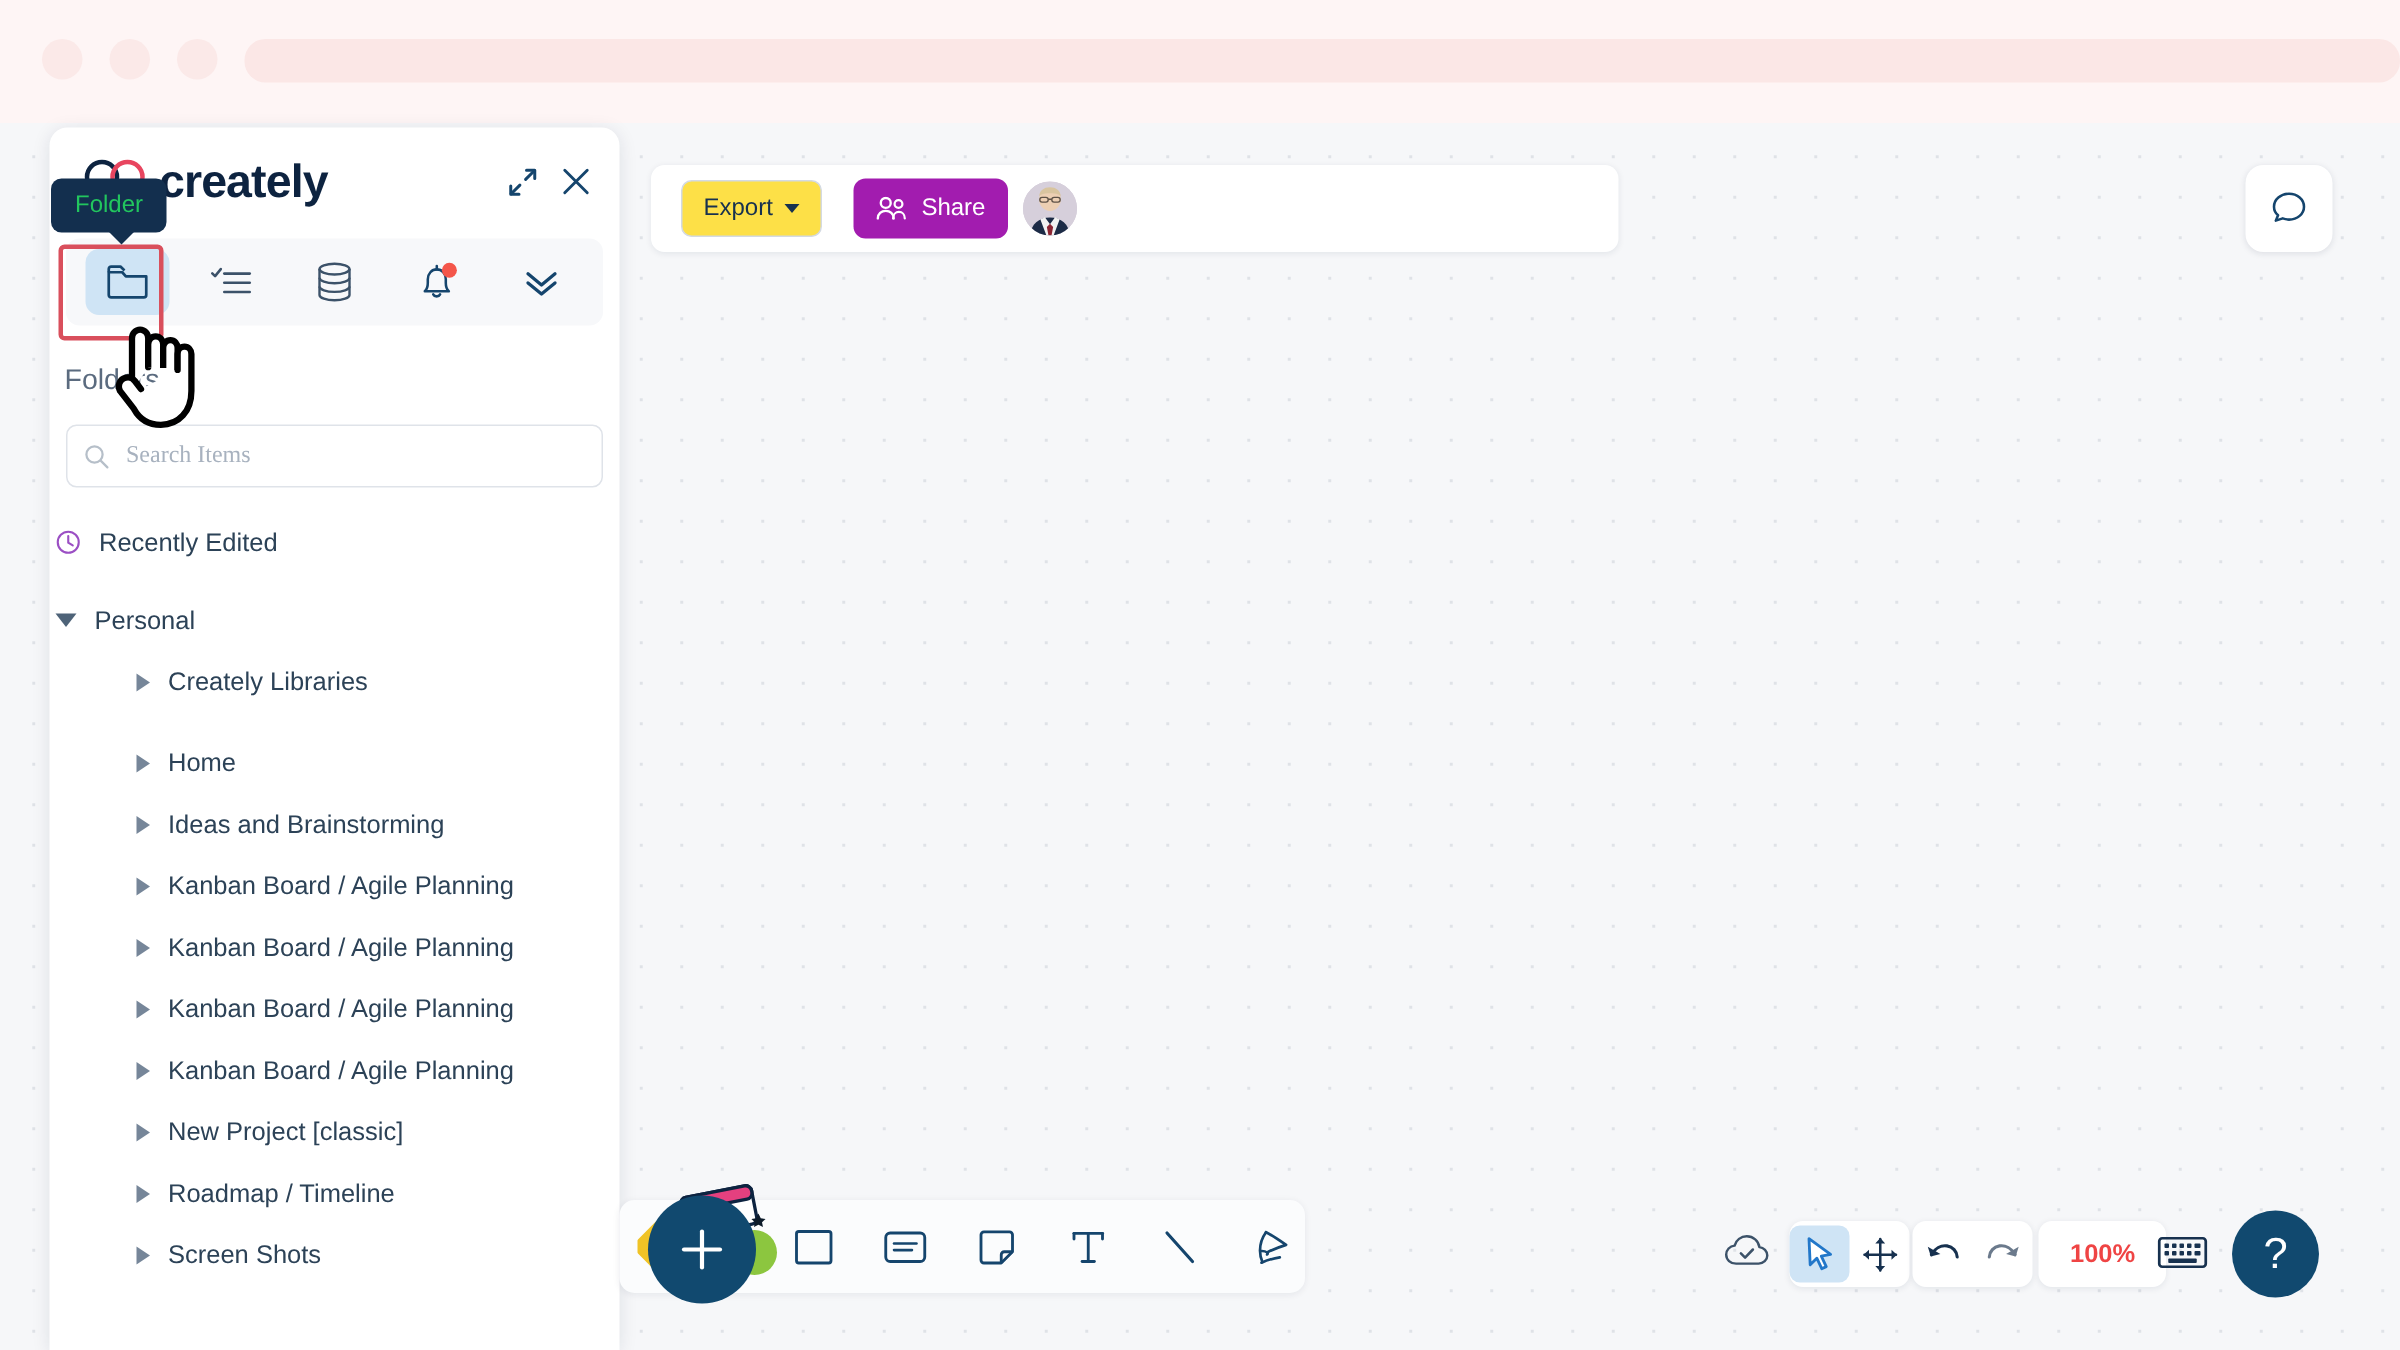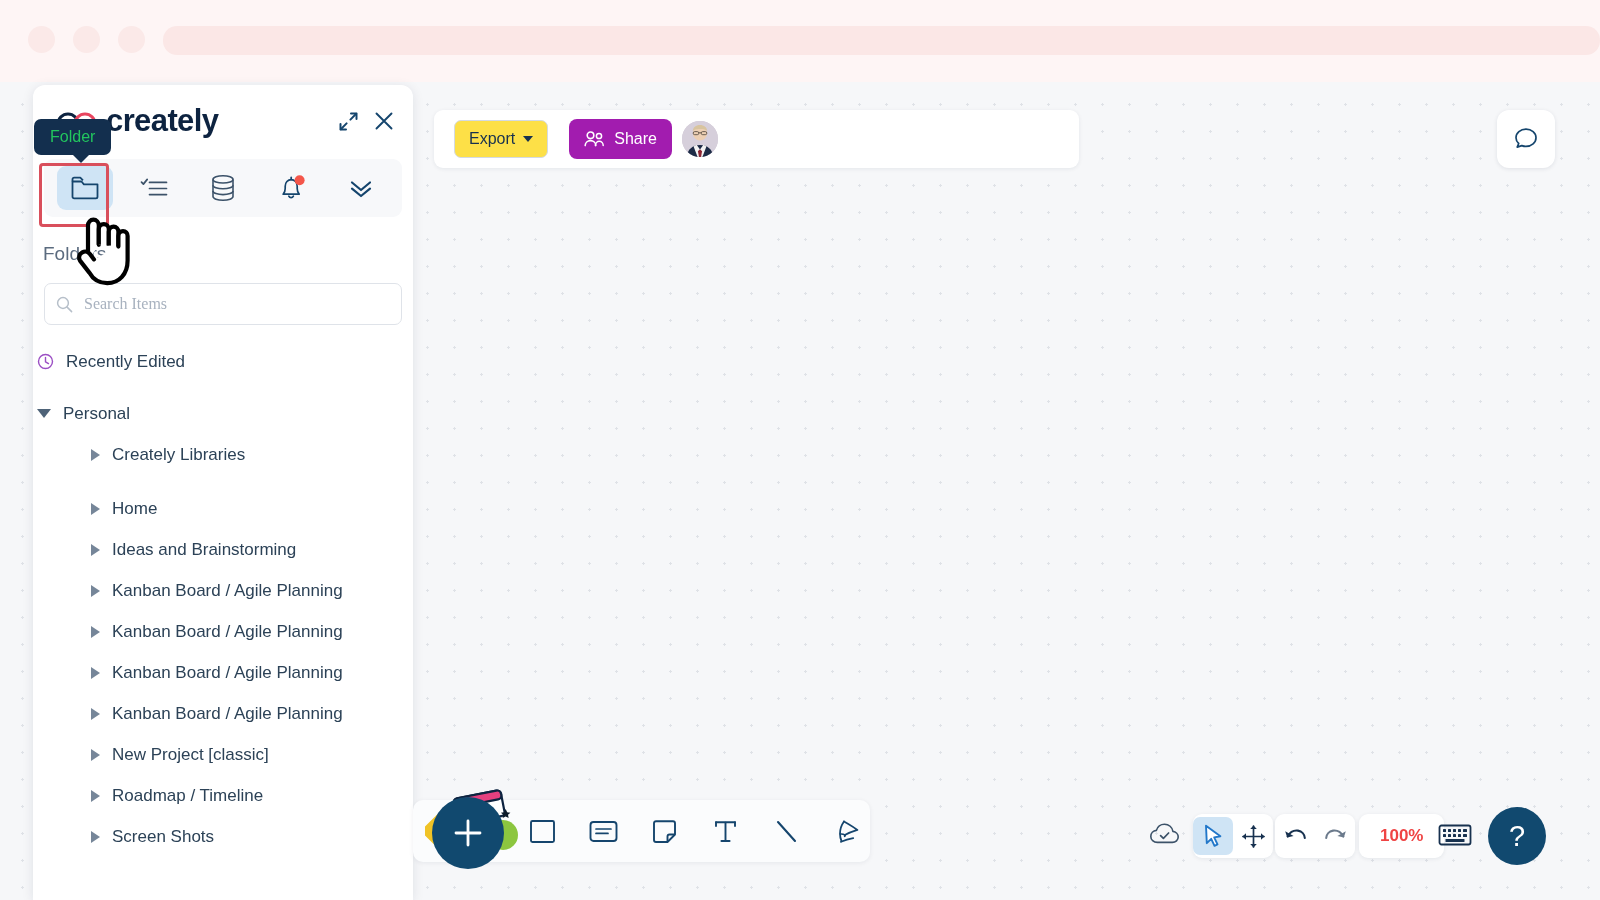--- a/index.html
+++ b/index.html
@@ -147,21 +147,21 @@
   }
   .panel-head {
     position: relative;
     height: 72px;
     display: flex;
     align-items: center;
     padding: 0 18px 0 22px;
   }
   .logo {
     display: flex;
-    align-items: flex-end;
+    align-items: flex-start;
     gap: 7px;
     flex: 1;
   }
   .logo-text {
     font-size: 31px;
     font-weight: bold;
     color: #0d2340;
     letter-spacing: -.6px;
   }
   .head-actions { display: flex; align-items: center; gap: 14px; }

